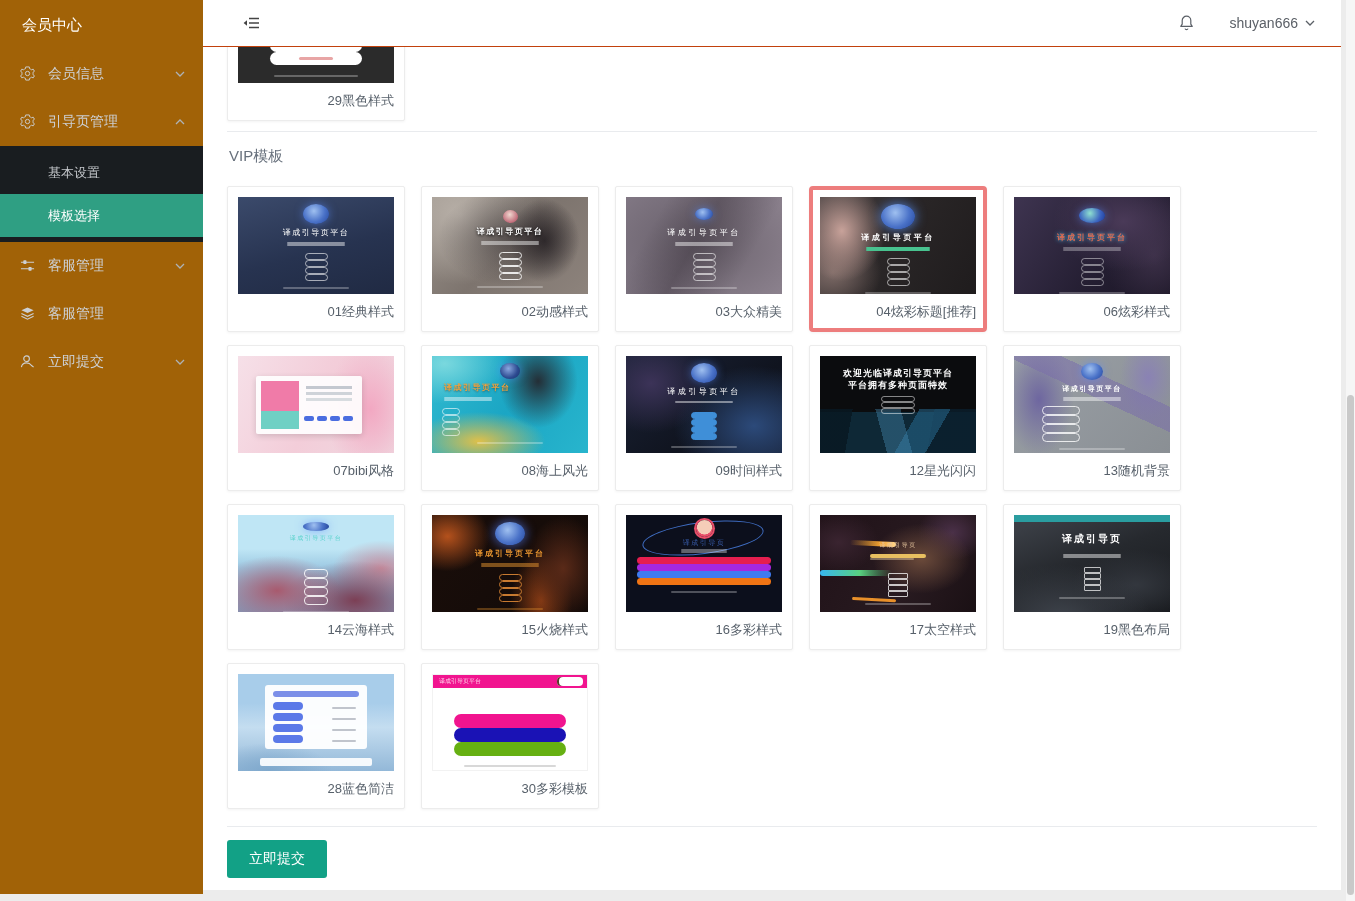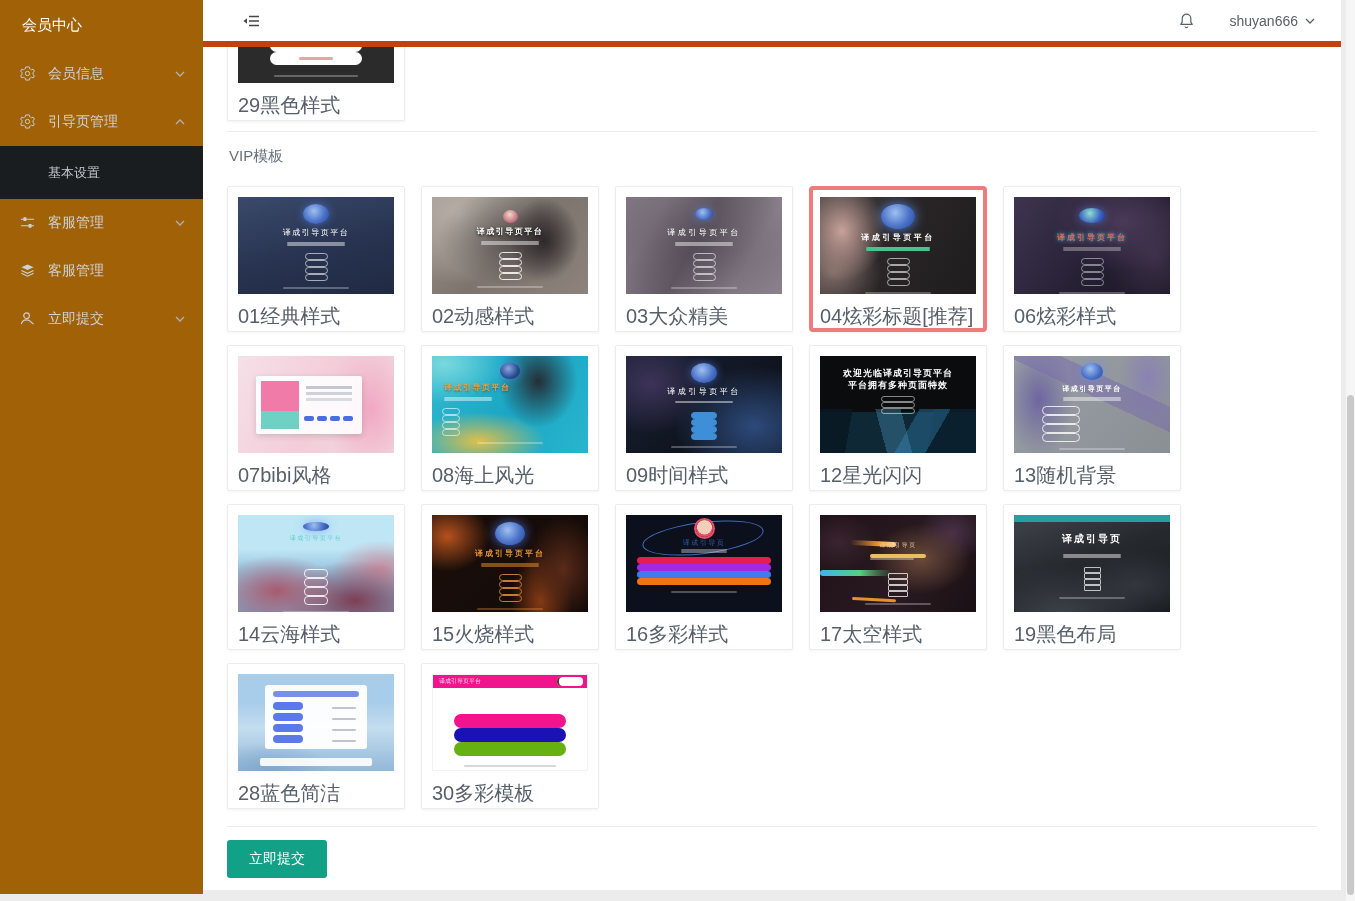--- a/index.html
+++ b/index.html
@@ -12,37 +12,37 @@
   .sb-title { height:50px; line-height:50px; padding-left:22px; color:#ffffff; font-size:15px; }
   .mi { height:48px; display:flex; align-items:center; padding:0 18px 0 20px; color:#cdd0d4; font-size:14px; cursor:pointer; }
   .mi .mi-icon { width:16px; height:16px; margin-right:12px; display:inline-flex; }
   .mi .mi-label { flex:1; }
   .chev { width:10px; height:6px; display:inline-flex; }
   .submenu { background:#191d20; padding:5px 0; }
   .smi { height:43px; line-height:43px; padding-left:48px; color:#c3c6ca; font-size:13px; cursor:pointer; }
   .smi.active { background:#2f9f83; color:#ffffff; }
 
   
-  .topbar { position:absolute; left:203px; top:0; right:14px; height:47px; background:#fff; border-bottom:6px solid #c2410c; z-index:5; display:flex; align-items:center; padding:0 26px 0 40px; }
+  .topbar { position:absolute; left:203px; top:0; right:14px; height:47px; background:#fff; border-bottom:1px solid #c2410c; z-index:5; display:flex; align-items:center; padding:0 26px 0 40px; }
   .fold { width:17px; height:14px; cursor:pointer; display:inline-flex; }
   .tb-right { margin-left:auto; display:flex; align-items:center; gap:34px; }
   .bell { width:17px; height:18px; cursor:pointer; display:inline-flex; }
   .user { display:flex; align-items:center; gap:7px; color:#5b6067; font-size:14px; cursor:pointer; }
 
   
   .content { position:absolute; left:203px; top:47px; right:14px; height:843px; background:#fff; padding:0 24px; overflow:hidden; z-index:1; }
   .divider { border:none; border-top:1px solid #e9ebee; margin-top:10px; }
   .divider2 { margin-top:17px; }
   .sec-title { font-size:15px; font-weight:normal; color:#67707c; margin:15px 0 20px 2px; }
   .grid { display:flex; flex-wrap:wrap; gap:13px 16px; }
 
   
   .card { width:178px; height:146px; background:#fff; border:1px solid #ececec; border-radius:2px; box-shadow:0 1px 3px rgba(0,0,0,.05); padding:10px 10px 0; cursor:pointer; }
   .card.selected { border:4px solid #ed7d7d; border-radius:4px; padding:7px 7px 0; }
-  .card-label { text-align:left; color:#57606a; font-size:20px; padding-top:9px; }
+  .card-label { text-align:right; color:#57606a; font-size:13px; padding-top:9px; }
   .card--partial { margin-top:-72px; }
 
   
   .thumb { position:relative; width:156px; height:97px; overflow:hidden; display:flex; flex-direction:column; align-items:center; padding-top:7px; background:#345; }
   .thumb i, .thumb span { display:block; }
   .bgA,.bgB { display:none; position:absolute; z-index:0; }
   .logo { width:26px; height:20px; border-radius:50%; background:radial-gradient(circle at 42% 35%,#9fc0f0,#4a72c8 55%,#23459a); box-shadow:0 0 8px rgba(90,140,255,.55); z-index:1; }
   .ttl { z-index:1; font-size:8px; color:#fff; letter-spacing:1.5px; margin-top:4px; white-space:pre-line; text-align:center; line-height:1.3; }
   .sub { z-index:1; display:flex; flex-direction:column; gap:3px; align-items:center; margin-top:4px; }
   .sub i { width:58px; height:2px; background:rgba(255,255,255,.45); border-radius:1px; }
@@ -221,20 +221,21 @@
           </span>
           <span class="mi-label">引导页管理</span>
           <span class="chev">
             <svg viewBox="0 0 10 6" width="10" height="6" style="transform:rotate(180deg)">
               <path d="M1 1l4 4 4-4" fill="none" stroke="#aeb2b6" stroke-width="1.3"></path>
             </svg>
           </span>
         </div>
         <div class="submenu">
           <div class="smi">基本设置</div>
+          <div class="smi active">模板选择</div>
         </div>
         <div class="mi">
           <span class="mi-icon">
             <svg viewBox="0 0 16 16" width="15" height="15">
               <path d="M1 4.5h14M1 11.5h14" stroke="#cdd0d4" stroke-width="1.2"></path>
               <rect x="3.5" y="2.5" width="3.4" height="4" rx="0.8" fill="#cdd0d4"></rect>
               <rect x="9" y="9.5" width="3.4" height="4" rx="0.8" fill="#cdd0d4"></rect>
             </svg>
           </span>
           <span class="mi-label">客服管理</span>

